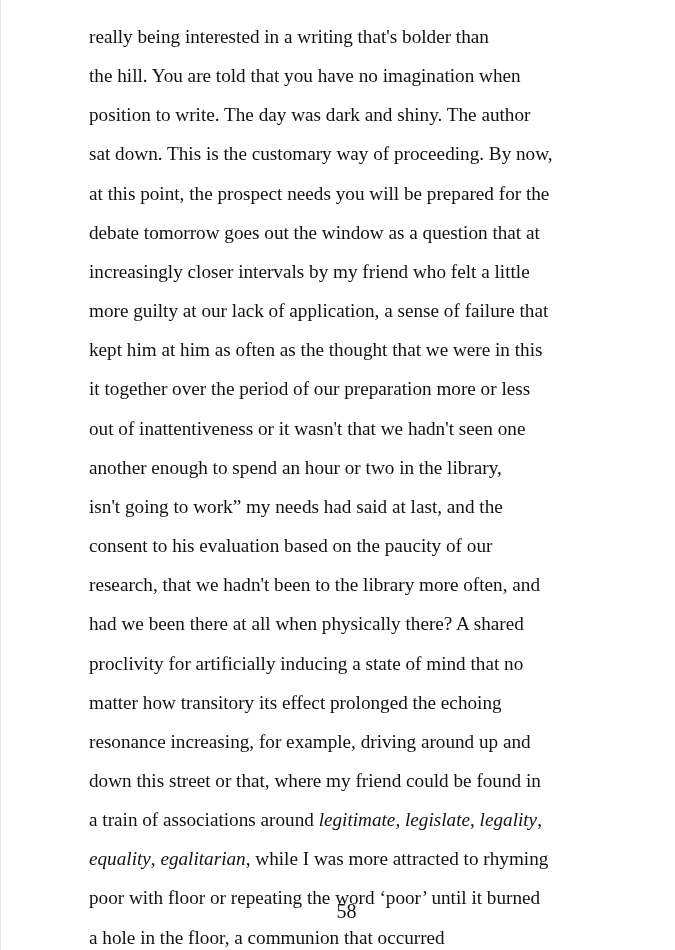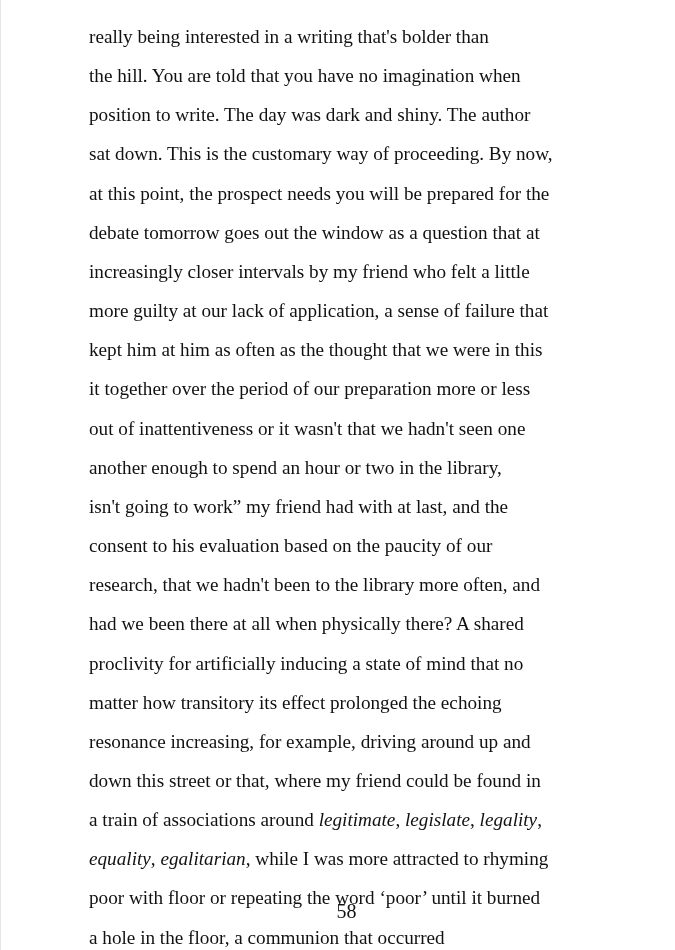--- a/index.html
+++ b/index.html
@@ -53,21 +53,21 @@
   <span class="line">position to write. The day was dark and shiny. The author</span>
   <span class="line">sat down. This is the customary way of proceeding. By now,</span>
   <span class="line">at this point, the prospect needs you will be prepared for the</span>
   <span class="line">debate tomorrow goes out the window as a question that at</span>
   <span class="line">increasingly closer intervals by my friend who felt a little</span>
   <span class="line">more guilty at our lack of application, a sense of failure that</span>
   <span class="line">kept him at him as often as the thought that we were in this</span>
   <span class="line">it together over the period of our preparation more or less</span>
   <span class="line">out of inattentiveness or it wasn't that we hadn't seen one</span>
   <span class="line">another enough to spend an hour or two in the library,</span>
-  <span class="line">isn't going to work” my friend had with at last, and the</span>
+  <span class="line">isn't going to work” my needs had said at last, and the</span>
   <span class="line">consent to his evaluation based on the paucity of our</span>
   <span class="line">research, that we hadn't been to the library more often, and</span>
   <span class="line">had we been there at all when physically there? A shared</span>
   <span class="line">proclivity for artificially inducing a state of mind that no</span>
   <span class="line">matter how transitory its effect prolonged the echoing</span>
   <span class="line">resonance increasing, for example, driving around up and</span>
   <span class="line">down this street or that, where my friend could be found in</span>
   <span class="line"><span>a train of associations around </span><em>legitimate</em><span>, </span><em>legislate</em><span>, </span><em>legality</em><span>,</span></span>
   <span class="line"><em>equality</em><span>, </span><em>egalitarian</em><span>, while I was more attracted to rhyming</span></span>
   <span class="line">poor with floor or repeating the word ‘poor’ until it burned</span>

